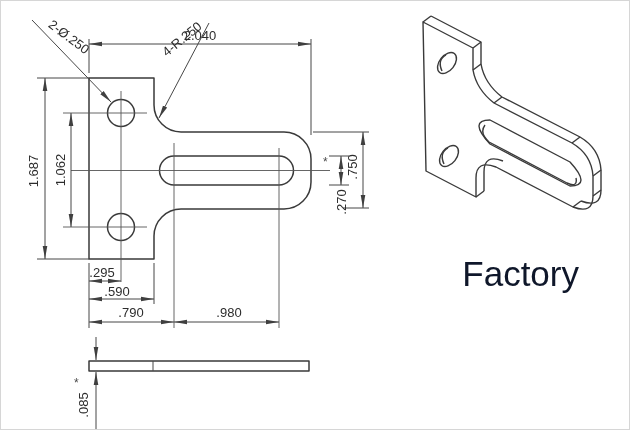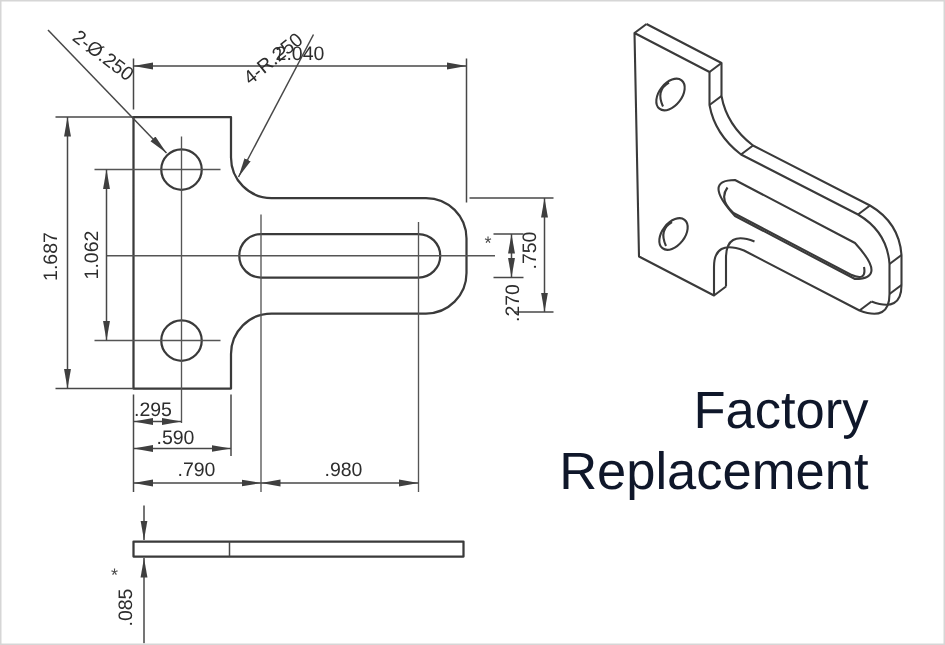--- a/index.html
+++ b/index.html
@@ -155,16 +155,15 @@
 
     <ellipse class="iso" cx="446" cy="62" rx="12" ry="7.5" transform="rotate(-52 446 62)"></ellipse>
     <path class="iso" d="M 445,54 Q 436,59 441,70"></path>
     <ellipse class="iso" cx="448" cy="155" rx="12" ry="7.5" transform="rotate(-52 448 155)"></ellipse>
     <path class="iso" d="M 447,147 Q 438,152 443,163"></path>
   </g>
 </svg>
 
 <div id="caption">
   <div>Factory</div>
-  <div>Replacement</div>
 </div>
 
 </div>
 
 </body></html>

